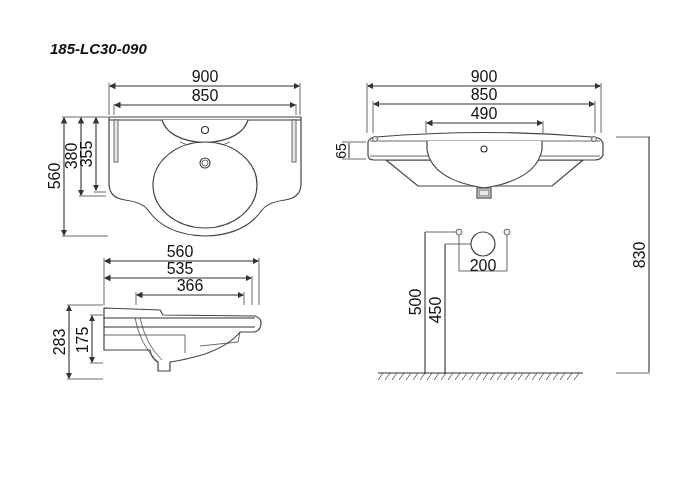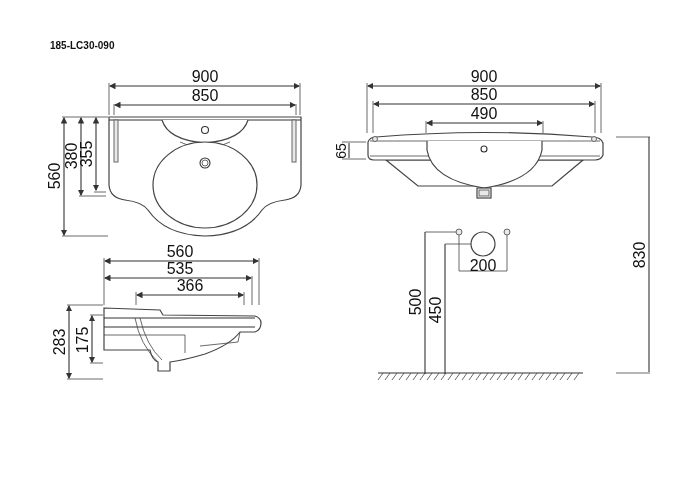--- a/index.html
+++ b/index.html
@@ -1,17 +1,17 @@
 <!DOCTYPE html>
 <html><head>
   <meta charset="utf-8">
   <style>
     html, body { margin: 0; padding: 0; background: #ffffff; }
     body { width: 679px; height: 487px; position: relative; overflow: hidden; font-family: "Liberation Sans", sans-serif; }
-    .title { position: absolute; left: 50px; top: 40px; font-size: 10px; font-weight: bold; color: #111; }
+    .title { position: absolute; left: 50px; top: 40px; font-size: 15px; font-weight: bold; font-style: italic; color: #111; }
     svg { position: absolute; left: 0; top: 0; }
     .dim { font-family: "Liberation Sans", sans-serif; font-size: 16px; fill: #111; }
     .ln { stroke: #333; stroke-width: 1.1; fill: none; }
     .thin { stroke: #444; stroke-width: 0.8; fill: none; }
     .shape { stroke: #444; stroke-width: 1.2; fill: #fff; }
     .gray { stroke: #666; stroke-width: 1; fill: #e8e8e8; }
   </style>
 </head>
 <body>
 

